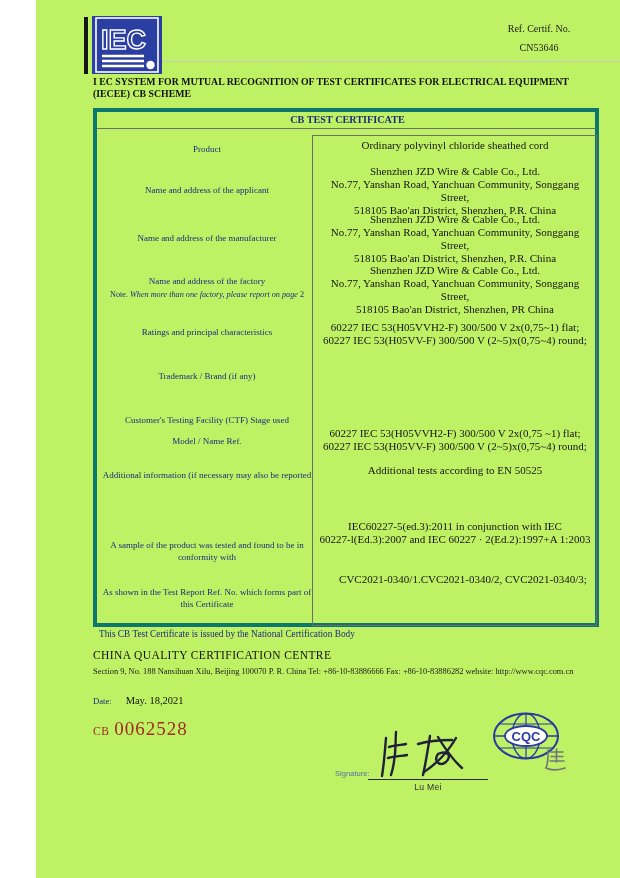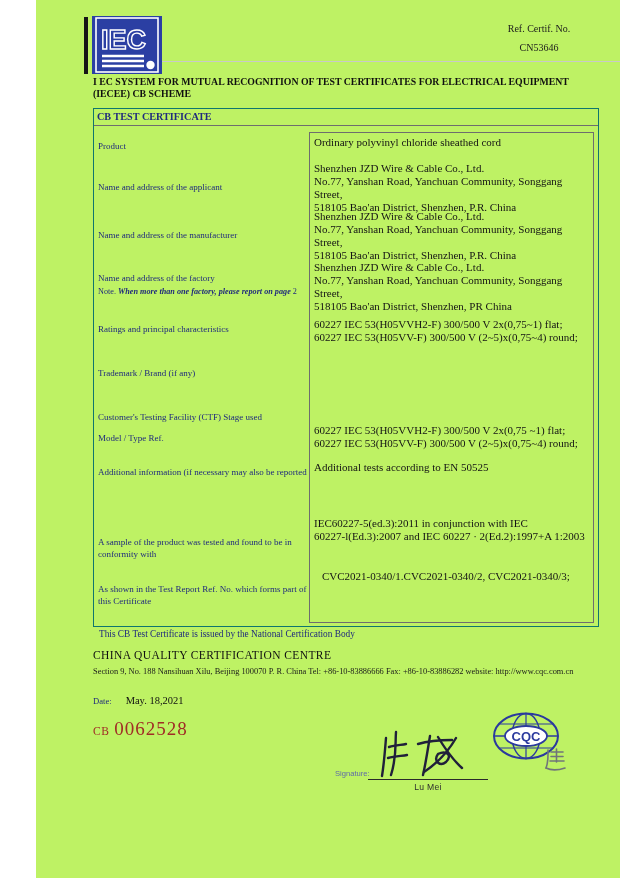--- a/index.html
+++ b/index.html
@@ -6,25 +6,25 @@
   .page{position:relative;width:620px;height:878px;background:#bef264;overflow:hidden;
         font-family:"Liberation Serif","DejaVu Serif",serif;color:#111;margin-left:36px;}
   .abs{position:absolute;}
   
   .black-bar{left:48px;top:17px;width:4px;height:57px;background:#161616;}
   .iec-logo{left:56px;top:16px;width:70px;height:58px;}
   .ref-block{left:438px;top:19px;width:130px;text-align:center;font-size:10px;line-height:19px;color:#1c1c1c;}
   .scan-line{left:126px;top:61px;width:486px;height:1px;background:#c9c9c9;}
   .scheme-title{left:57px;top:76px;width:505px;font-weight:bold;font-size:9.8px;line-height:11.5px;color:#101010;}
   
-  .cert-table{left:57px;top:108px;width:506px;height:519px;border:1px solid #0f766e;box-sizing:border-box;}
+  .cert-table{left:57px;top:108px;width:506px;height:519px;border:4px solid #0f766e;box-sizing:border-box;text-align:center;}
   .cert-title{position:absolute;left:0;top:0;width:100%;height:17px;border-bottom:1px solid #6e6e6e;box-sizing:border-box;
               color:#1f2a7d;font-weight:bold;font-size:10.2px;line-height:16px;padding-left:3px;}
   .lbl{position:absolute;left:4px;width:212px;color:#1f2a7d;font-size:9px;line-height:11.5px;}
-  .note-italic{font-style:italic;font-size:8.2px;font-weight:bold;}
+  .note-italic{font-style:italic;font-size:8.2px;}
   .inner-box{position:absolute;left:215px;top:23px;width:285px;height:491px;border:1px solid #6e6e6e;box-sizing:border-box;}
   .val{position:absolute;left:4px;width:276px;color:#141414;font-size:11px;line-height:13px;}
   
   .issued-note{left:63px;top:629px;color:#1f2a7d;font-size:9.3px;}
   .ncb-name{left:57px;top:649px;font-weight:normal;font-size:11.5px;letter-spacing:0.4px;color:#101010;}
   .ncb-address{left:57px;top:667px;font-size:8.4px;color:#1a1a1a;}
   .date-line{left:57px;top:695px;font-size:10.5px;}
   .date-label{color:#1f2a7d;font-size:8.6px;margin-right:14px;}
   .cb-line{left:57px;top:718px;display:flex;align-items:baseline;color:#a02c26;}
   .cb-prefix{font-size:11.5px;margin-right:5px;letter-spacing:0.5px;}
@@ -76,21 +76,21 @@
     <div class="lbl" style="top:121px">Name and address of the manufacturer</div>
     <div class="lbl" style="top:164px">Name and address of the factory</div>
     <div class="lbl" style="top:177px;font-size:8.2px">
       <span>Note.</span>
       <span class="note-italic">When more than one factory, please report on page</span>
       <span>2</span>
     </div>
     <div class="lbl" style="top:215px">Ratings and principal characteristics</div>
     <div class="lbl" style="top:303px">Customer's Testing Facility (CTF) Stage used</div>
     <div class="lbl" style="top:259px">Trademark / Brand (if any)</div>
-    <div class="lbl" style="top:324px">Model / Type Ref.</div>
+    <div class="lbl" style="top:324px">Model / Name Ref.</div>
     <div class="lbl" style="top:358px">
       <div>Additional information (if necessary may also be reported</div>
     </div>
     <div class="lbl" style="top:428px">
       <div>A sample of the product was tested and found to be in</div>
       <div>conformity with</div>
     </div>
     <div class="lbl" style="top:475px">
       <div>As shown in the Test Report Ref. No. which forms part of</div>
       <div>this Certificate</div>

